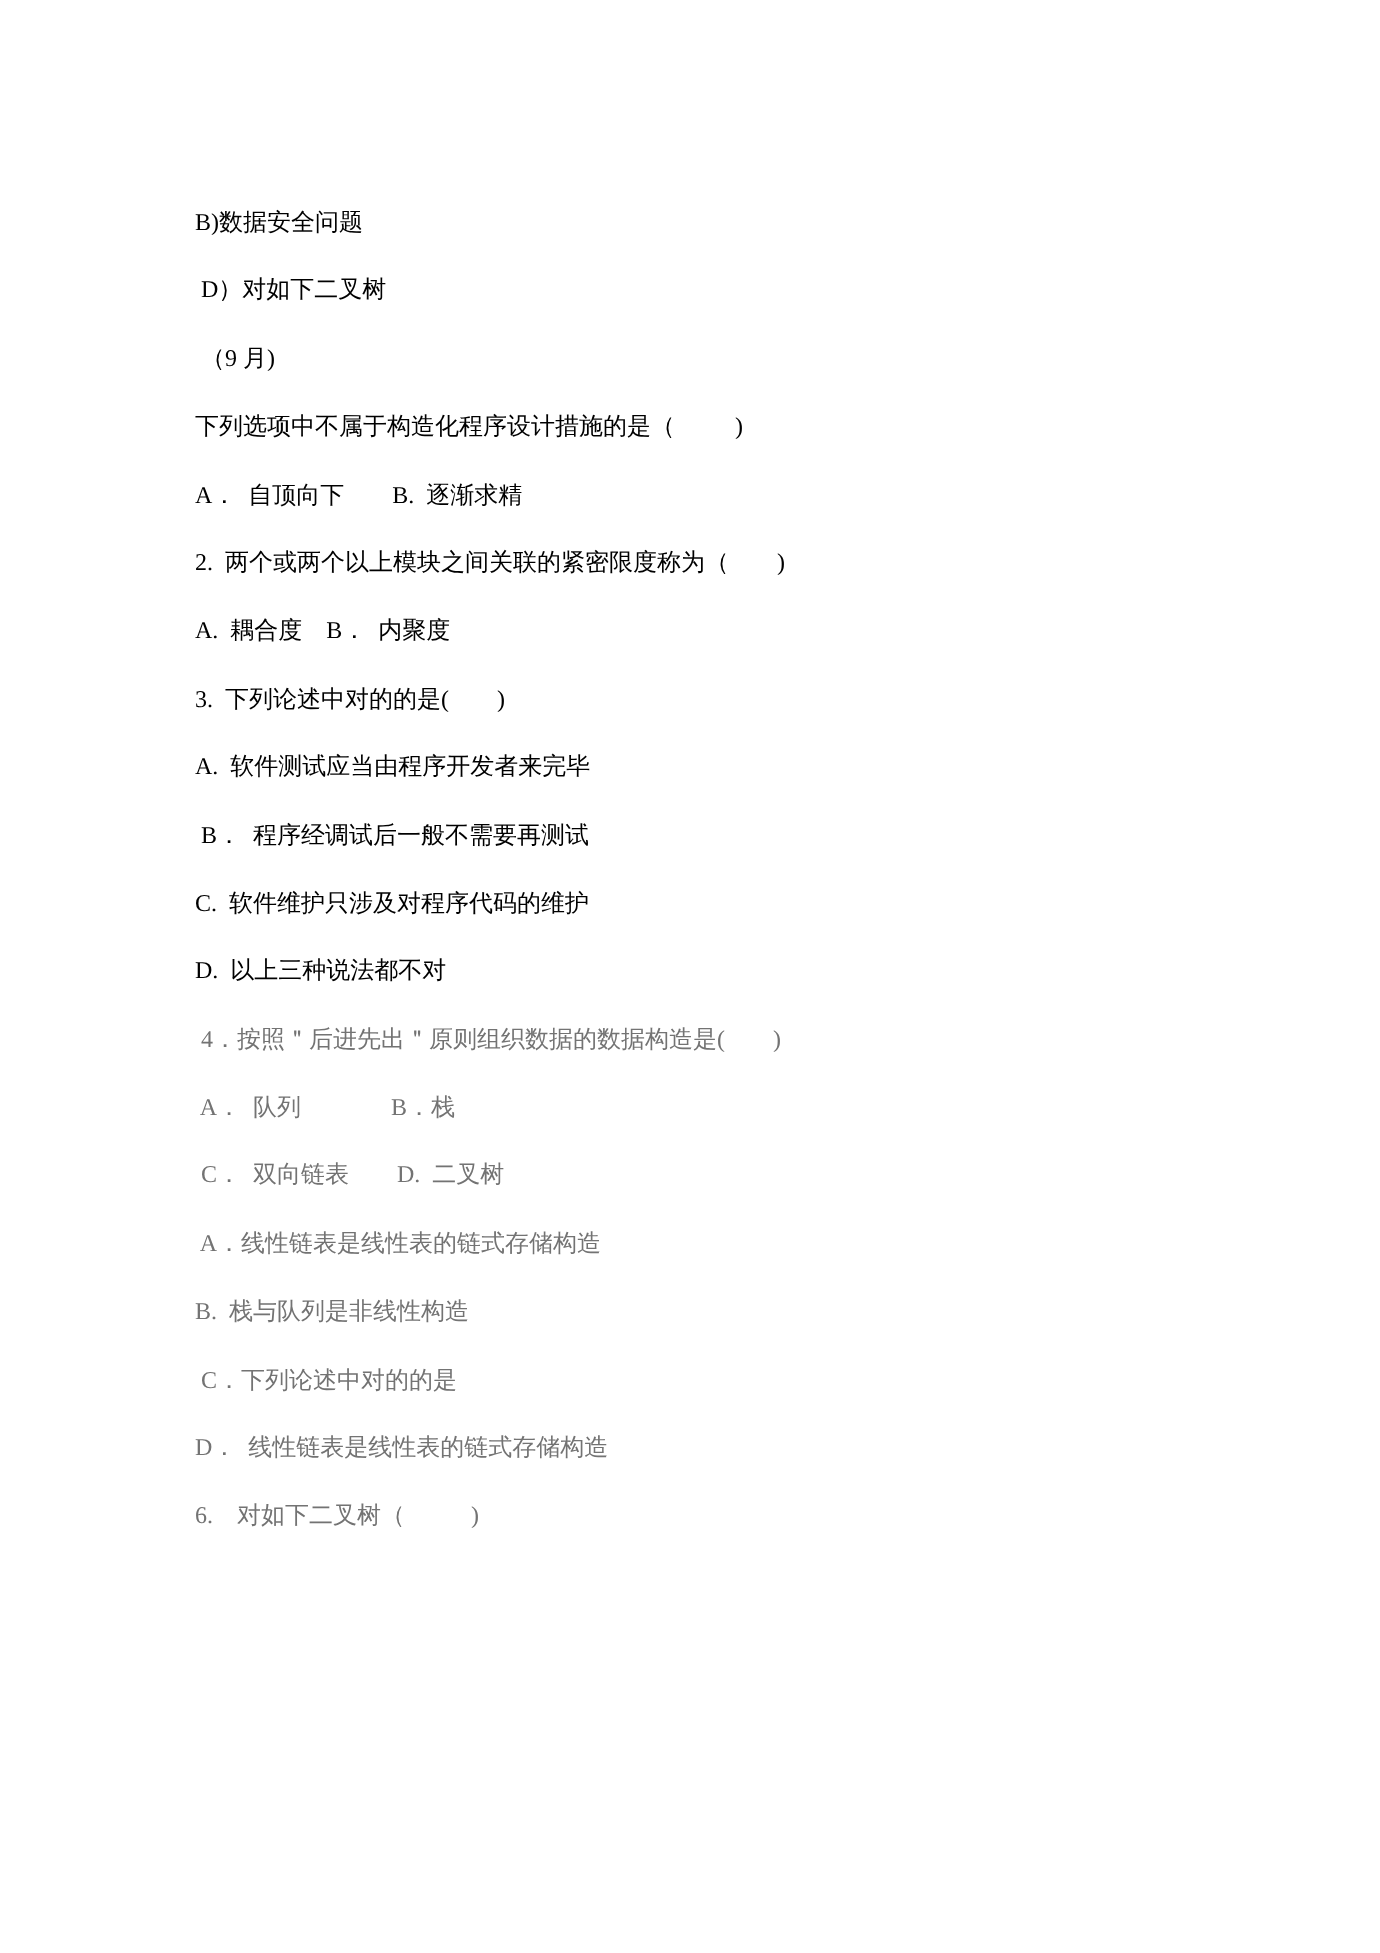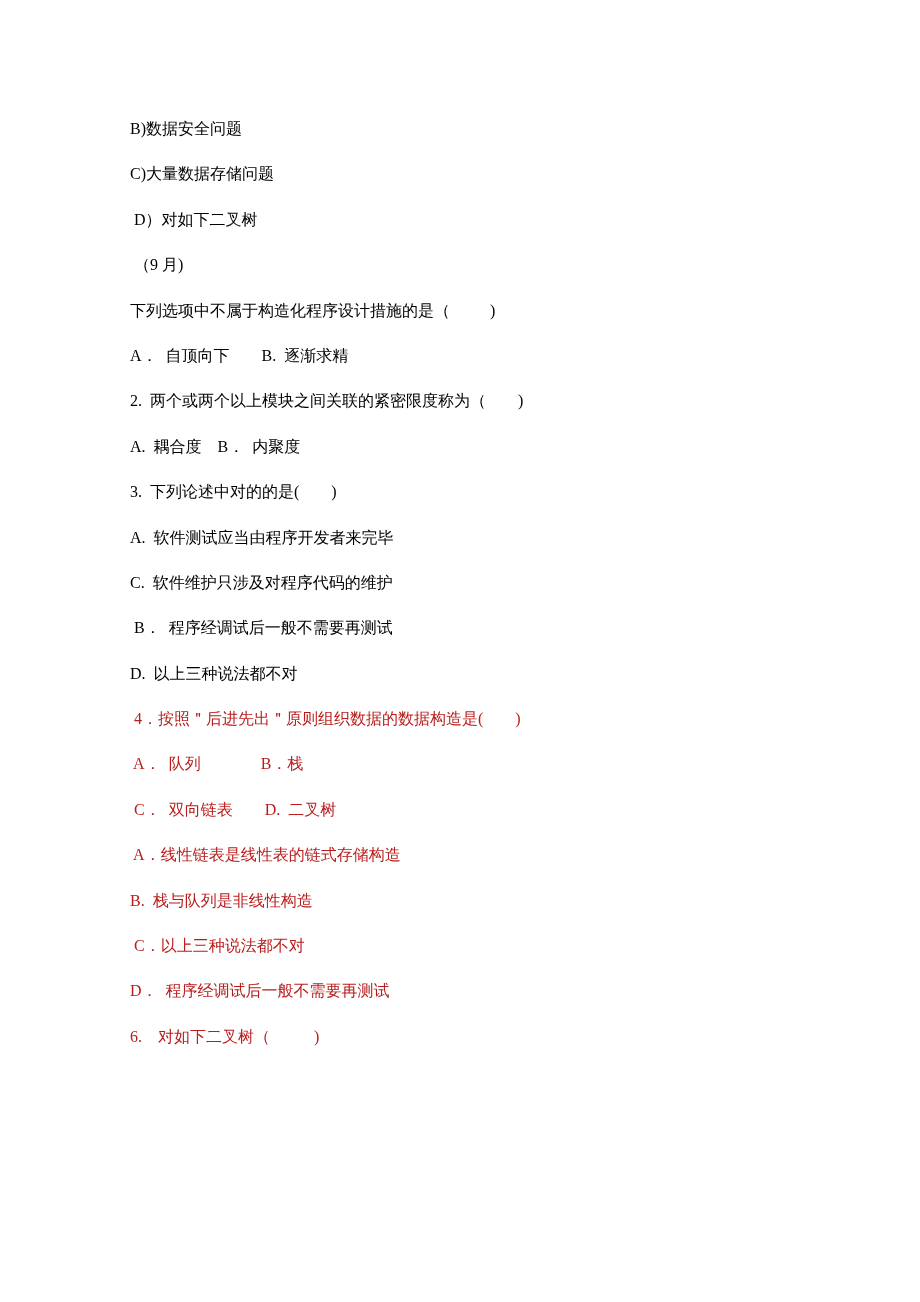--- a/index.html
+++ b/index.html
@@ -13,43 +13,43 @@
   }
   .page {
     padding: 118px 130px 0 130px;
     font-size: 16px;
     color: #000000;
     line-height: 1.4;
   }
   .line {
     margin-bottom: 23px;
     white-space: pre;
+    margin-top: 20px;
   }
   .red {
-    color: #b91c1c;
+    color: #737373;
   }
 </style>
 </head>
 <body>
 
 <div class="page" id="page">
     <div class="line">B)数据安全问题</div>
-    <div class="line">C)大量数据存储问题</div>
     <div class="line"> D）对如下二叉树</div>
     <div class="line"> （9 月)</div>
     <div class="line">下列选项中不属于构造化程序设计措施的是（          )</div>
     <div class="line">A．  自顶向下    ﻿﻿    B.  逐渐求精</div>
     <div class="line">2.  两个或两个以上模块之间关联的紧密限度称为（        )</div>
     <div class="line">A.  耦合度    ﻿﻿﻿B．  内聚度</div>
     <div class="line">3.  下列论述中对的的是(        )</div>
     <div class="line">A.  软件测试应当由程序开发者来完毕</div>
+    <div class="line"> B．  程序经调试后一般不需要再测试</div>
     <div class="line">C.  软件维护只涉及对程序代码的维护</div>
-    <div class="line"> B．  程序经调试后一般不需要再测试</div>
     <div class="line">D.  以上三种说法都不对</div>
     <div class="line red"> 4．按照＂后进先出＂原则组织数据的数据构造是(        )</div>
     <div class="line red"> A．  队列    ﻿﻿           B．栈</div>
     <div class="line red"> C．  双向链表    ﻿    ﻿D.  二叉树</div>
     <div class="line red"> A．线性链表是线性表的链式存储构造</div>
     <div class="line red">B.  栈与队列是非线性构造</div>
-    <div class="line red"> C．以上三种说法都不对</div>
-    <div class="line red">D．  程序经调试后一般不需要再测试</div>
+    <div class="line red"> C．下列论述中对的的是</div>
+    <div class="line red">D．  线性链表是线性表的链式存储构造</div>
     <div class="line red">6.    对如下二叉树（           )</div>
   </div>
 
 </body></html>

